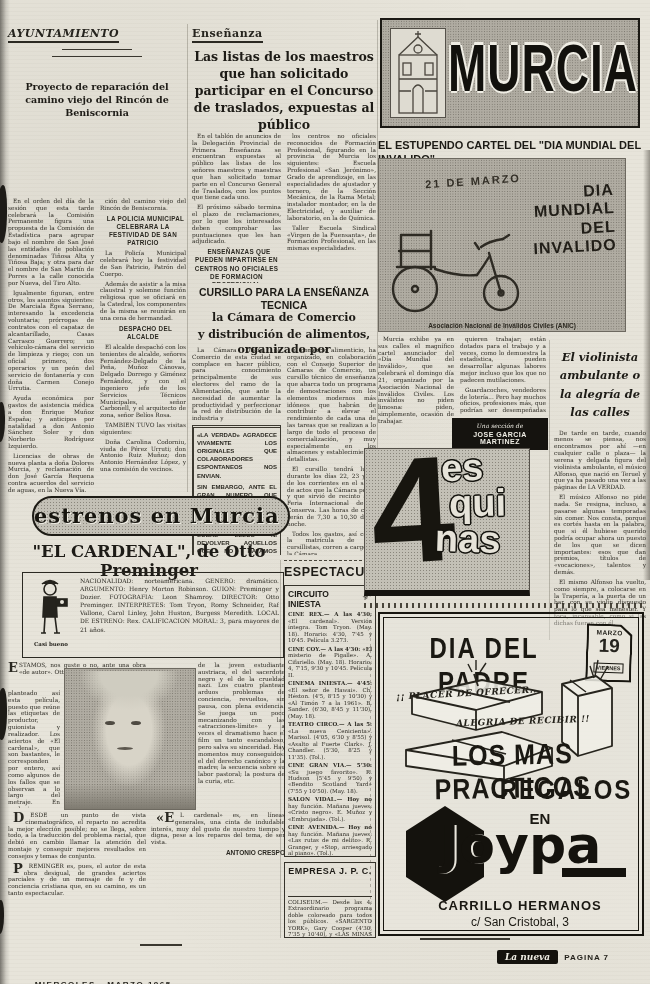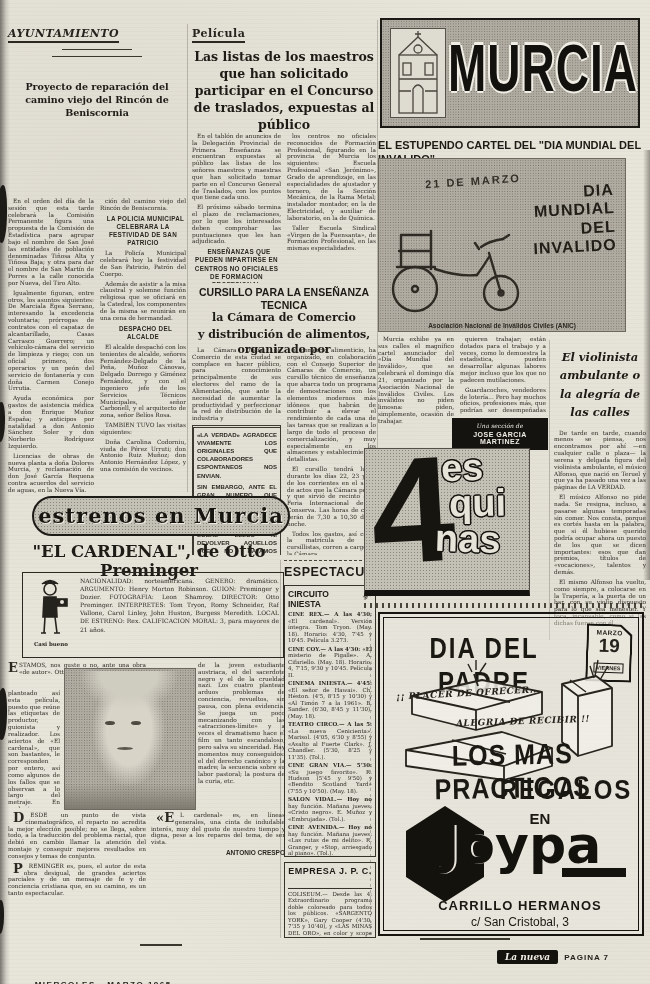--- a/index.html
+++ b/index.html
@@ -76,21 +76,21 @@
       <p>La Policía Municipal celebrará hoy la festividad de San Patricio, Patrón del Cuerpo.</p>
       <p>Además de asistir a la misa claustral y solemne función religiosa que se oficiará en la Catedral, los componentes de la misma se reunirán en una cena de hermandad.</p>
       <p class="sub">DESPACHO DEL ALCALDE</p>
       <p>El alcalde despachó con los tenientes de alcalde, señores Fernández-Delgado de la Peña, Muñoz Cánovas, Delgado Dorrego y Giménez Fernández, y con el ingeniero jefe de los Servicios Técnicos Municipales, señor Carbonell, y el arquitecto de zona, señor Belíos Rosa.</p>
       <p>TAMBIEN TUVO las visitas siguientes:</p>
       <p>Doña Carolina Codorniu, viuda de Pérez Urruti; don Antonio Ruiz Muñoz; don Antonio Hernández López, y una comisión de vecinos.</p>
     </div>
   </div>
 
   <div class="abs" style="left:192px;top:22px;width:184px;">
-    <div class="kick" style="font-style:normal;">Película</div>
+    <div class="kick" style="font-style:normal;">Enseñanza</div>
     <div class="hl-serif" style="font-size:12.5px;line-height:1.35;margin-top:6px;">Las listas de los maestros que han solicitado participar en el Concurso de traslados, expuestas al público</div>
   </div>
   <div class="abs cols clip" style="left:192px;top:133px;width:184px;height:150px;">
     <div class="t">
       <p>En el tablón de anuncios de la Delegación Provincial de Primera Enseñanza se encuentran expuestas al público las listas de los señores maestros y maestras que han solicitado tomar parte en el Concurso General de Traslados, con los puntos que tiene cada uno.</p>
       <p>El próximo sábado termina el plazo de reclamaciones, por lo que los interesados deben comprobar las puntuaciones que les han adjudicado.</p>
       <p class="sub">ENSEÑANZAS QUE PUEDEN IMPARTIRSE EN CENTROS NO OFICIALES DE FORMACION PROFESIONAL</p>
 
     </div>
     <div class="t">
@@ -131,21 +131,21 @@
       <p>CINE COY.— A las 4'30: «El misterio de Pigalle». A. Cifariello. (May. 18). Horario: 4, 7'15, 9'30 y 10'45. Película II.</p>
       <p>CINEMA INIESTA.— 4'45: «El señor de Hawai». Ch. Héston. (4'5, 8'15 y 10'30) y «Al Timón 7 a la 1961». B. Sander. (6'30, 8'45 y 11'30). (May. 18).</p>
       <p>TEATRO CIRCO.— A las 5: «La nueva Cenicienta». Marisol. (4'05, 6'30 y 8'55) y «Asalto al Fuerte Clark». J. Chandler. (5'30, 8'25 y 11'35). (Tol.).</p>
       <p>CINE GRAN VIA.— 5'30: «Su juego favorito». R. Hudson (5'45 y 9'50) y «Bendito Scotland Yard» (7'55 y 10'50). (May. 18).</p>
       <p>SALON VIDAL.— Hoy no hay función. Mañana jueves: «Cristo negro». E. Muñoz y «Embrujada». (Tol.).</p>
       <p>CINE AVENIDA.— Hoy no hay función. Mañana jueves: «Las rutas de mi delito». R. Granger, y «Stop, arriesgado al piano». (Tol.).</p>
 
     </div>
   </div>
   <div class="abs clip" style="left:284px;top:862px;width:92px;height:76px;border:1.5px solid #35322a;padding:3px;box-sizing:border-box;">
-    <div class="hl-sans" style="font-size:9px;letter-spacing:.5px;border-bottom:1px solid #35322a;padding-bottom:12px;">EMPRESA J. P. C.</div>
+    <div class="hl-sans" style="font-size:9px;letter-spacing:.5px;border-bottom:1px solid #35322a;padding-bottom:20px;">EMPRESA J. P. C.</div>
     <div class="t" style="font-size:5.5px;margin-top:2px;">COLISEUM.— Desde las 4: Extraordinario programa doble coloreado para todos los públicos. «SARGENTO YORK», Gary Cooper (4'30, 7'35 y 10'40), y «LAS MINAS DEL ORO», en color y scope (6'05 y 9'10). ULTIMO DIA: sesión desde las 11'15.</div>
   </div>
 
   <div class="abs ht" style="left:380px;top:18px;width:260px;height:110px;border:2.5px solid #1b1914;box-sizing:border-box;">
     <div class="abs" style="left:8px;top:8px;width:54px;height:88px;background:#dedbd1;border:1px solid #55514a;">
       <svg width="54" height="88" viewBox="0 0 54 88">
         <g stroke="#4a463e" fill="none" stroke-width="1.3">
           <rect x="8" y="26" width="38" height="58"></rect>
           <path d="M8 26 L27 8 L46 26"></path>
           <path d="M22 84 L22 60 Q27 52 32 60 L32 84"></path>
@@ -212,21 +212,21 @@
 
   <div class="abs" style="left:554px;top:348px;width:92px;">
     <div class="hl-serif" style="font-style:italic;font-size:11.5px;line-height:1.6;">El violinista ambulante o la alegría de las calles</div>
     <div class="t clip" style="margin-top:8px;height:216px;">
       <p>De tarde en tarde, cuando menos se piensa, nos encontramos por ahí —en cualquier calle o plaza— la serena y delgada figura del violinista ambulante, el músico Alfonso, que nació en Teruel y que ya ha pasado una vez a las páginas de LA VERDAD.</p>
       <p>El músico Alfonso no pide nada. Se resigna, incluso, a pasarse algunas temporadas sin comer. Nos consta, porque es cortés hasta en la palabra, que si él hubiese querido podría ocupar ahora un puesto de los que se dicen importantes: esos que dan premios, títulos de «vocaciones», talentos y demás.</p>
       <p>El mismo Alfonso ha vuelto, como siempre, a colocarse en la Trapería, a la puerta de un bar, con su violín dispuesto para lo que sea menester. Y toca, incansable, como si las dichas fueran con él.</p>
     </div>
   </div>
 
-  <div class="abs ht2" style="left:32px;top:496px;width:258px;height:40px;border:2.5px solid #1d1b15;border-radius:20px;text-align:center;box-sizing:border-box;">
+  <div class="abs ht2" style="left:32px;top:496px;width:258px;height:40px;border:2.5px solid #1d1b15;border-radius:20px;text-align:left;box-sizing:border-box;">
     <div style="font-family:'DejaVu Serif',serif;font-weight:900;font-size:21px;line-height:36px;color:#17150f;letter-spacing:1px;text-shadow:1px 1px 0 #efede4;">estrenos en Murcia</div>
   </div>
   <div class="abs hl-serif" style="left:10px;top:542px;width:278px;font-size:16.5px;">"EL CARDENAL", de Otto Preminger</div>
   <div class="abs" style="left:22px;top:572px;width:262px;height:86px;border:1.5px solid #2b2922;display:flex;padding:4px;box-sizing:border-box;gap:5px;">
     <div style="width:48px;flex:none;text-align:center;">
       <svg width="40" height="62" viewBox="0 0 40 62" style="margin:0 auto;">
         <g stroke="#25231d" fill="none" stroke-width="1.6">
           <circle cx="19" cy="12" r="6"></circle>
           <path d="M11 7 Q19 0 27 7" fill="#25231d"></path>
           <path d="M13 20 L25 20 L26 40 L12 40 Z" fill="#25231d"></path>

